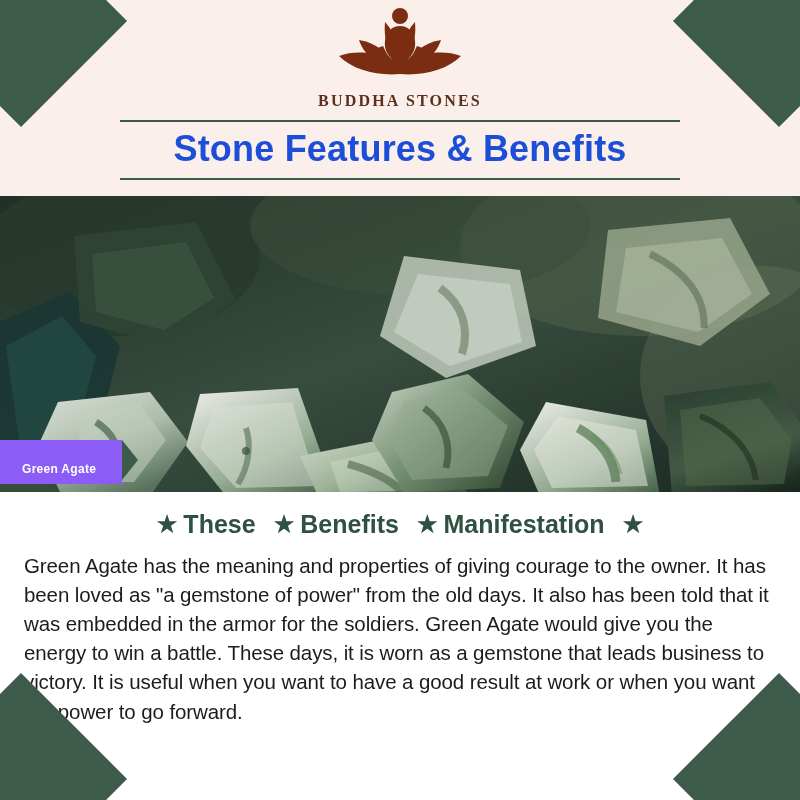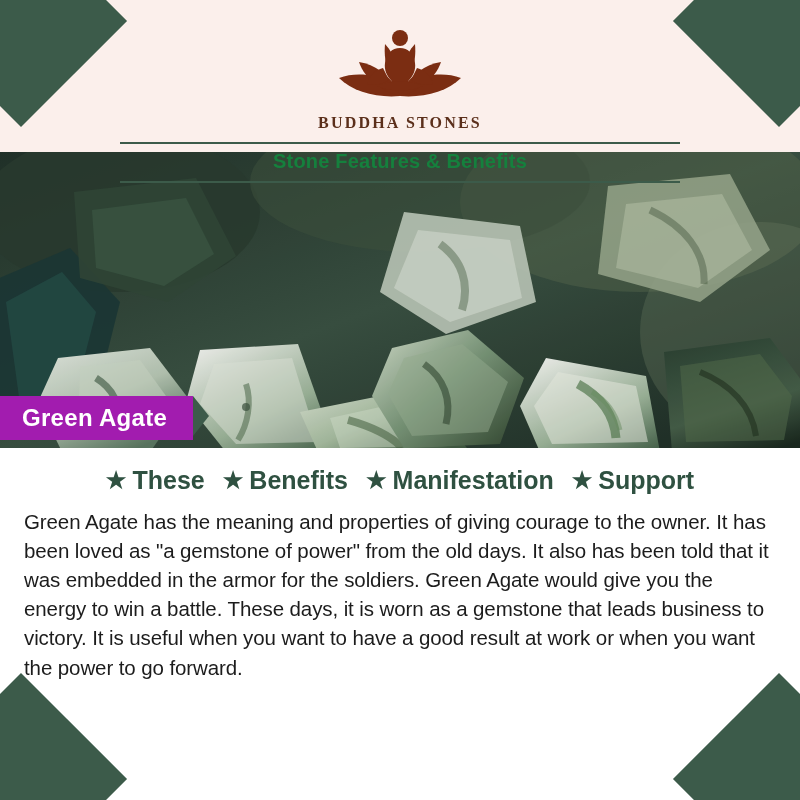--- a/index.html
+++ b/index.html
@@ -41,24 +41,23 @@
   }
   .corner-br {
     bottom: -54px; right: -54px;
     width: 150px; height: 150px;
     transform: rotate(45deg);
   }
 
   
   .header {
     position: relative;
-    height: 152px;
+    height: 196px;
     background: #fbefeb;
     text-align: center;
-    padding-top: 22px;
     z-index: 2;
   }
   .logo-wrap {
     display: flex;
     flex-direction: column;
     align-items: center;
     gap: 2px;
   }
   .logo-icon { line-height: 0; }
   .brand-name {
@@ -70,45 +69,45 @@
     margin-top: 4px;
   }
   .title-band {
     margin: 10px auto 0;
     width: 560px;
     border-top: 2px solid #3c5b4a;
     border-bottom: 2px solid #3c5b4a;
     padding: 6px 0 8px;
   }
   .title-text {
-    font-size: 20px;
+    font-size: 36px;
     font-weight: bold;
-    color: #15803d;
+    color: #1d4ed8;
     letter-spacing: 0.2px;
   }
 
   
   .photo {
     position: relative;
     height: 296px;
     overflow: hidden;
     background: #2e4238;
     z-index: 1;
   }
   .photo-canvas { position: absolute; inset: 0; }
 
   .label-tab {
     position: absolute;
     left: 0;
     bottom: 8px;
-    background: #a21caf;
+    background: #8b5cf6;
     color: #ffffff;
-    font-size: 24px;
+    font-size: 12px;
     font-weight: bold;
-    padding: 8px 26px 8px 22px;
+    padding: 22px 26px 8px 22px;
     letter-spacing: 0.3px;
     z-index: 4;
   }
   .label-tab::after {
     content: "";
     position: absolute;
     right: -16px; top: 0;
     width: 0; height: 0;
     border-top: 20px solid transparent;
     border-bottom: 20px solid transparent;
@@ -284,20 +283,19 @@
       <span class="kw">
         <span class="star">★</span>
         <span>Benefits</span>
       </span>
       <span class="kw">
         <span class="star">★</span>
         <span>Manifestation</span>
       </span>
       <span class="kw">
         <span class="star">★</span>
-        <span>Support</span>
       </span>
     </div>
 
     <p class="desc">Green Agate has the meaning and properties of giving courage to the owner. It has been loved as "a gemstone of power" from the old days. It also has been told that it was embedded in the armor for the soldiers. Green Agate would give you the energy to win a battle. These days, it is worn as a gemstone that leads business to victory. It is useful when you want to have a good result at work or when you want the power to go forward.</p>
   </div>
 
 </div>
 
 </body></html>

